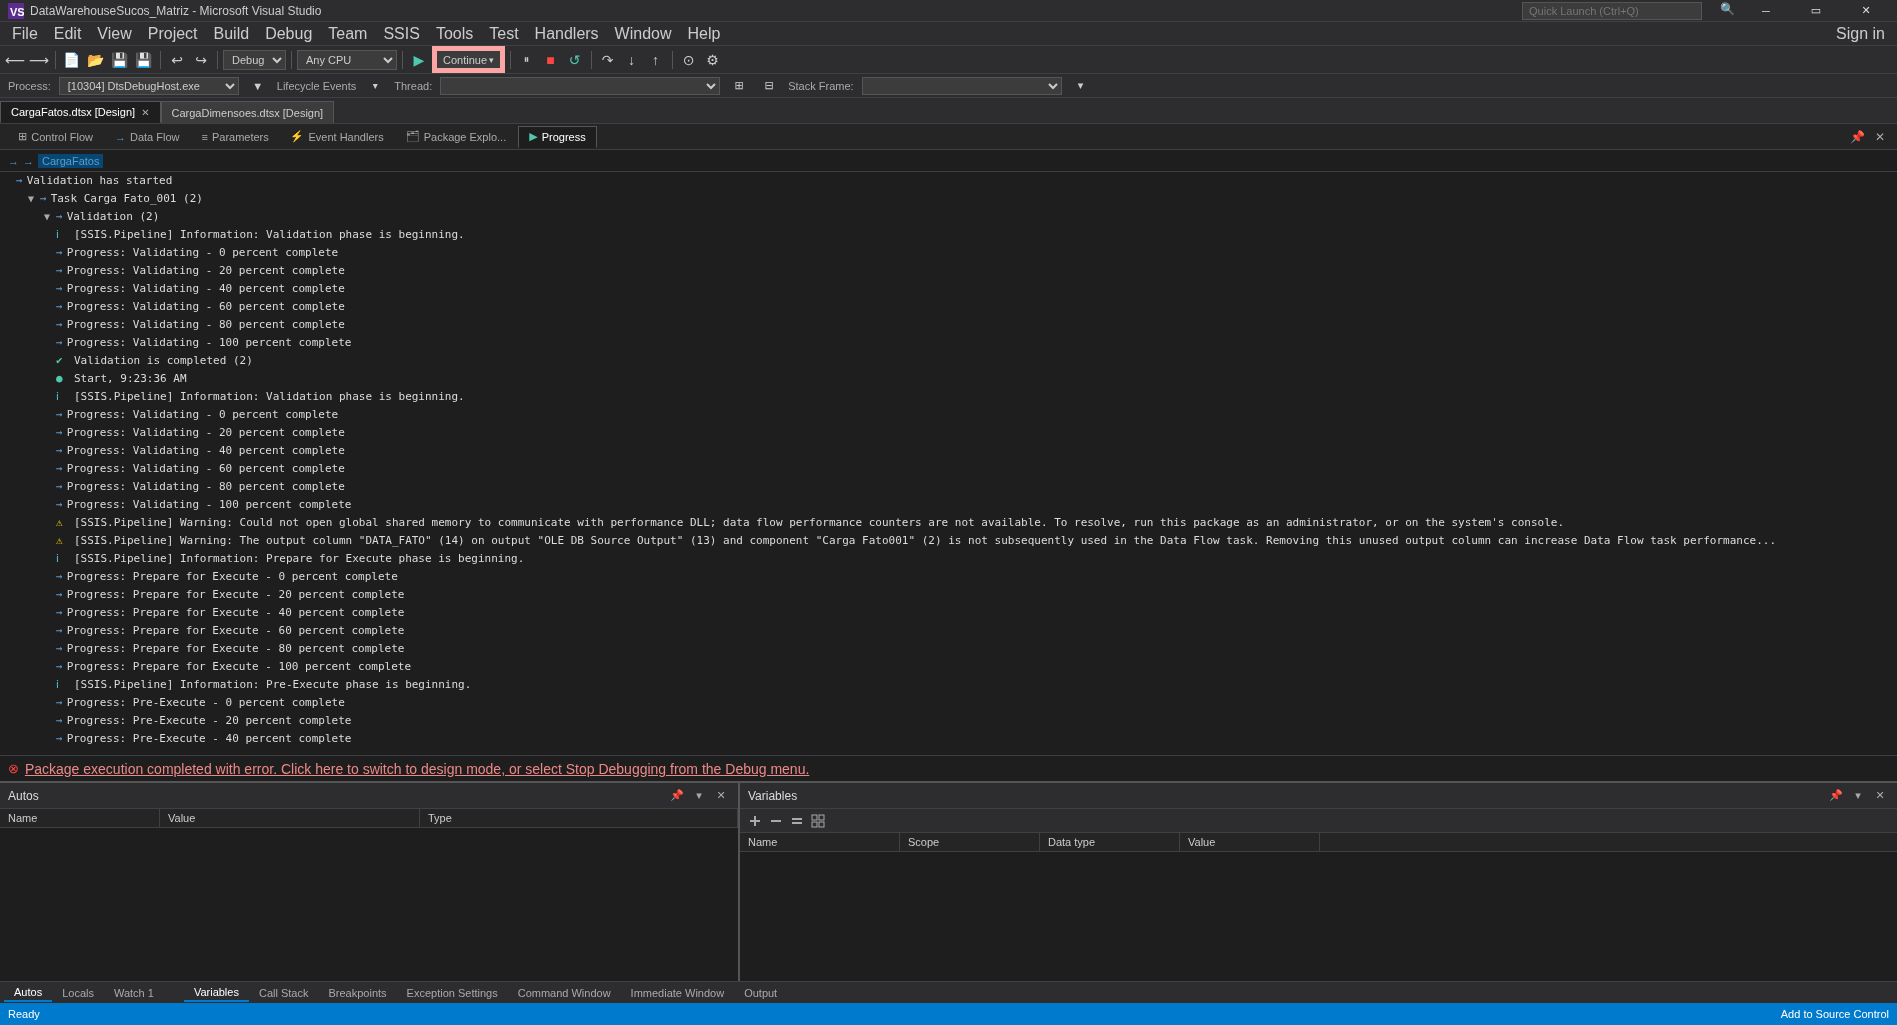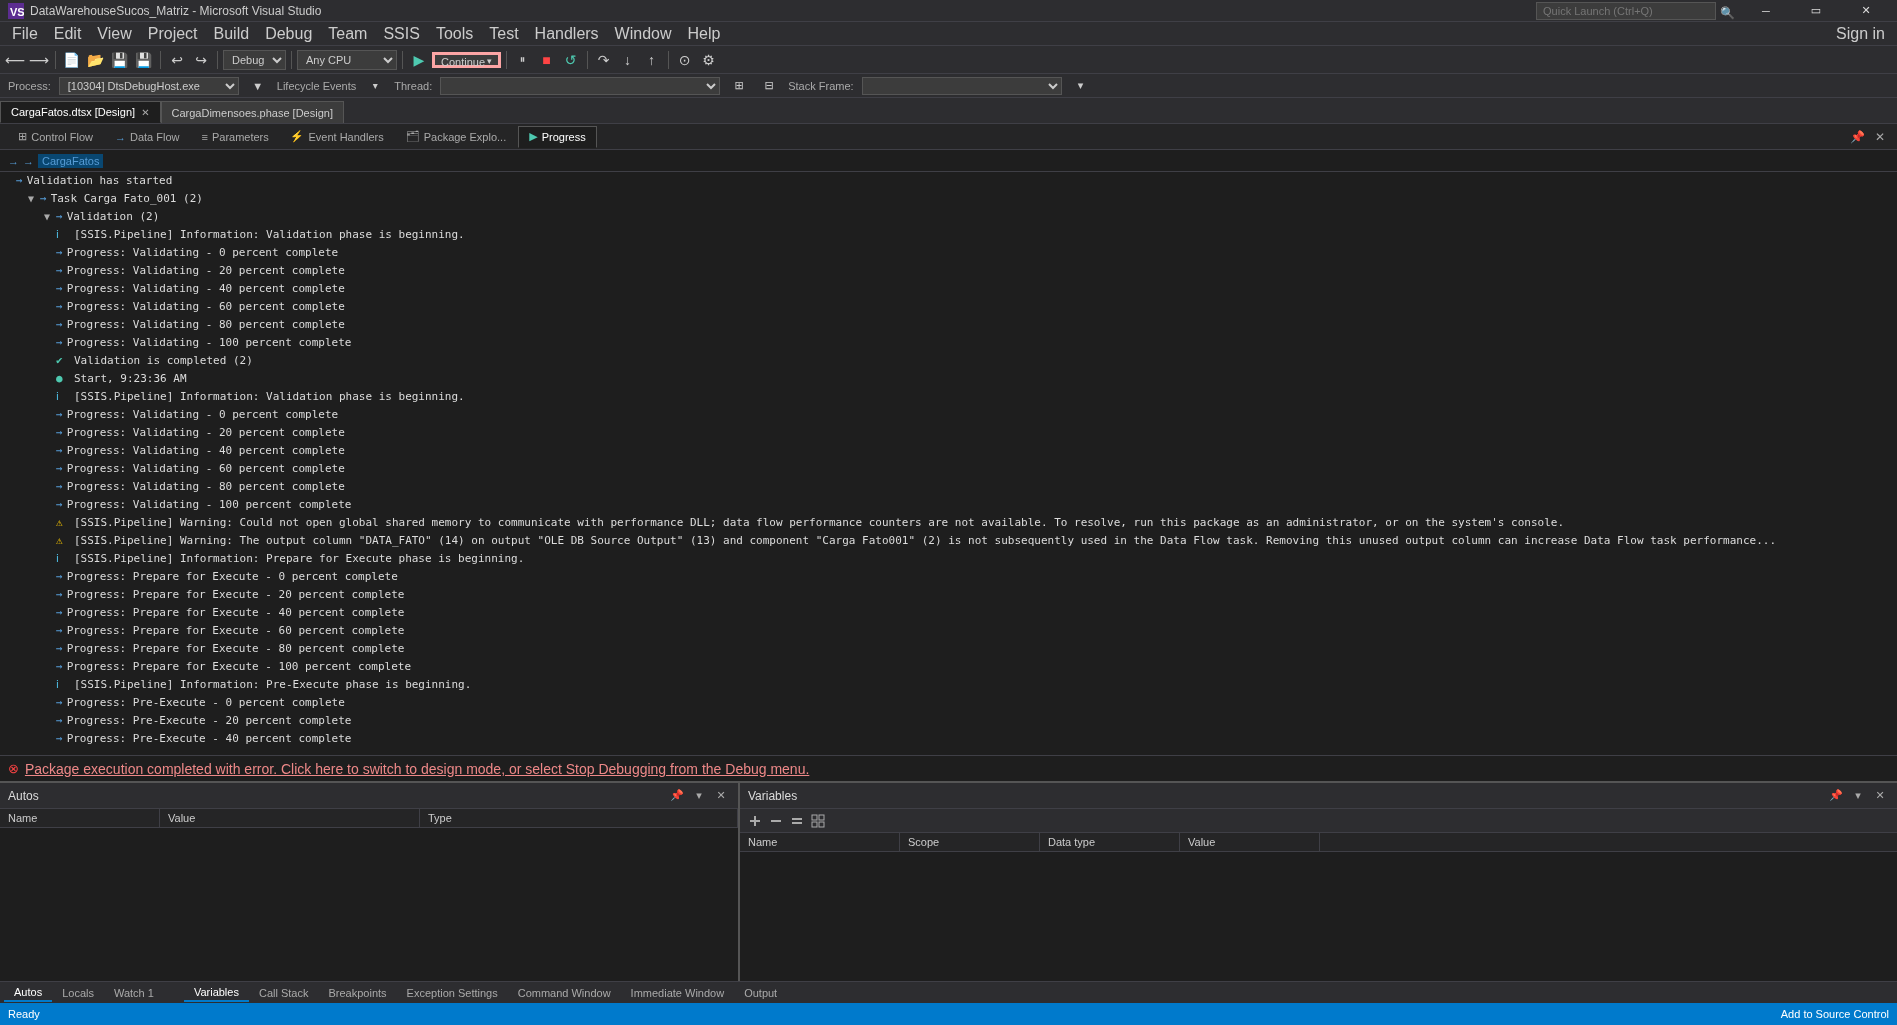--- a/index.html
+++ b/index.html
@@ -5,34 +5,34 @@
     * { margin: 0; padding: 0; box-sizing: border-box; }
     body { font-family: 'Segoe UI', sans-serif; font-size: 12px; background: #1e1e1e; color: #dcdcdc; height: 1025px; overflow: hidden; }
     
     
     .title-bar { background: #2d2d30; height: 22px; display: flex; align-items: center; padding: 0 8px; justify-content: space-between; border-bottom: 1px solid #3f3f46; }
     .title-bar-left { display: flex; align-items: center; gap: 6px; }
     .title-bar-logo { width: 16px; height: 16px; background: #0078d4; display: flex; align-items: center; justify-content: center; font-size: 10px; font-weight: bold; color: white; }
     .title-bar-text { font-size: 12px; color: #cccccc; }
     .title-bar-right { display: flex; gap: 4px; }
     .title-bar-btn { width: 46px; height: 22px; display: flex; align-items: center; justify-content: center; cursor: pointer; font-size: 11px; }
-    .quick-launch { display: flex; align-items: flex-end; gap: 4px; }
+    .quick-launch { display: flex; align-items: flex-start; gap: 18px; }
     .quick-launch input { background: #3c3c3c; border: 1px solid #555; color: #ccc; padding: 2px 6px; font-size: 11px; width: 200px; height: 18px; }
     
     
     .menu-bar { background: #2d2d30; height: 24px; display: flex; align-items: center; padding: 0 4px; border-bottom: 1px solid #3f3f46; }
     .menu-item { padding: 2px 8px; font-size: 16px; color: #cccccc; cursor: pointer; height: 100%; display: flex; align-items: center; }
     
     
     .toolbar { background: #2d2d30; height: 28px; display: flex; align-items: center; padding: 0 4px; gap: 2px; border-bottom: 1px solid #3f3f46; }
     .toolbar-btn { width: 22px; height: 22px; display: flex; align-items: center; justify-content: center; cursor: pointer; font-size: 14px; color: #ccc; }
     .toolbar-separator { width: 1px; height: 18px; background: #555; margin: 0 3px; }
     .toolbar-dropdown { background: #3c3c3c; border: 1px solid #555; color: #ccc; padding: 1px 4px; font-size: 11px; height: 20px; min-width: 60px; }
     .toolbar-dropdown-xl { min-width: 100px; }
-    .continue-btn { background: #3c3c3c; border: 3px solid #fca5a5; color: #ccc; padding: 1px 6px; font-size: 11px; height: 16px; display: flex; gap: 2px; cursor: pointer; }
+    .continue-btn { background: #3c3c3c; border: 5px solid #fca5a5; color: #ccc; padding: 1px 6px; font-size: 11px; height: 27px; display: flex; align-items: center; gap: 2px; cursor: pointer; }
     
     
     .process-bar { background: #2d2d30; height: 24px; display: flex; align-items: center; padding: 0 8px; gap: 8px; border-bottom: 1px solid #3f3f46; font-size: 11px; color: #ccc; }
     .process-dropdown { background: #3c3c3c; border: 1px solid #555; color: #ccc; padding: 1px 4px; font-size: 11px; height: 18px; width: 180px; }
     .process-dropdown-thread { width: 280px; }
     .process-dropdown-stack { width: 200px; }
     .process-label { color: #aaa; white-space: nowrap; }
     
     
     .tab-bar { background: #2d2d30; height: 26px; display: flex; align-items: flex-end; border-bottom: 1px solid #3f3f46; }
@@ -207,21 +207,21 @@
 </div>
 
 <div class="main-area" style="display:flex; flex-direction:column; height: calc(1025px - 22px - 24px - 28px - 24px - 22px);">
 
   <div class="tab-bar">
     <div class="tab active">
       <span>CargaFatos.dtsx [Design]</span>
       <span class="tab-close">✕</span>
     </div>
     <div class="tab">
-      <span>CargaDimensoes.phase [Design]</span>
+      <span>CargaDimensoes.dtsx [Design]</span>
     </div>
   </div>
 
   <div class="inner-tab-bar">
     <div class="inner-tab">
       <span>⊞</span>
       <span>Control Flow</span>
     </div>
     <div class="inner-tab">
       <span style="color:#569cd6;">→</span>

